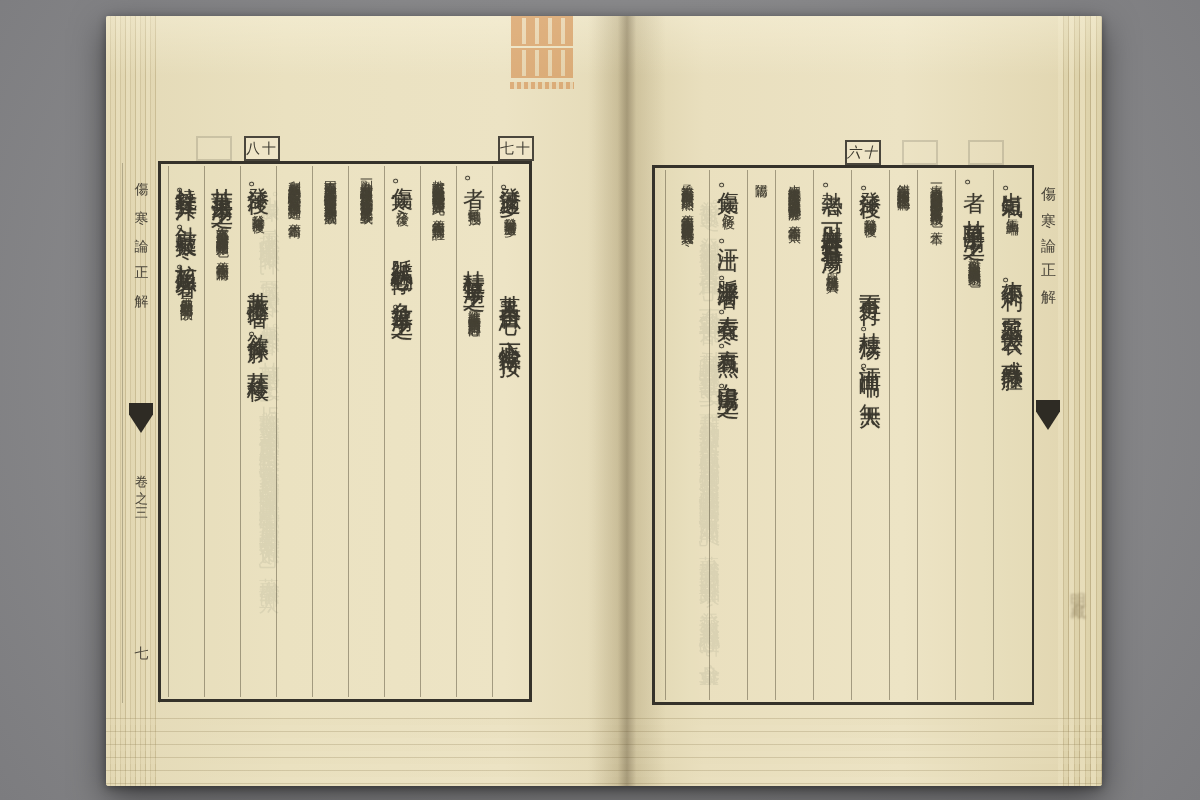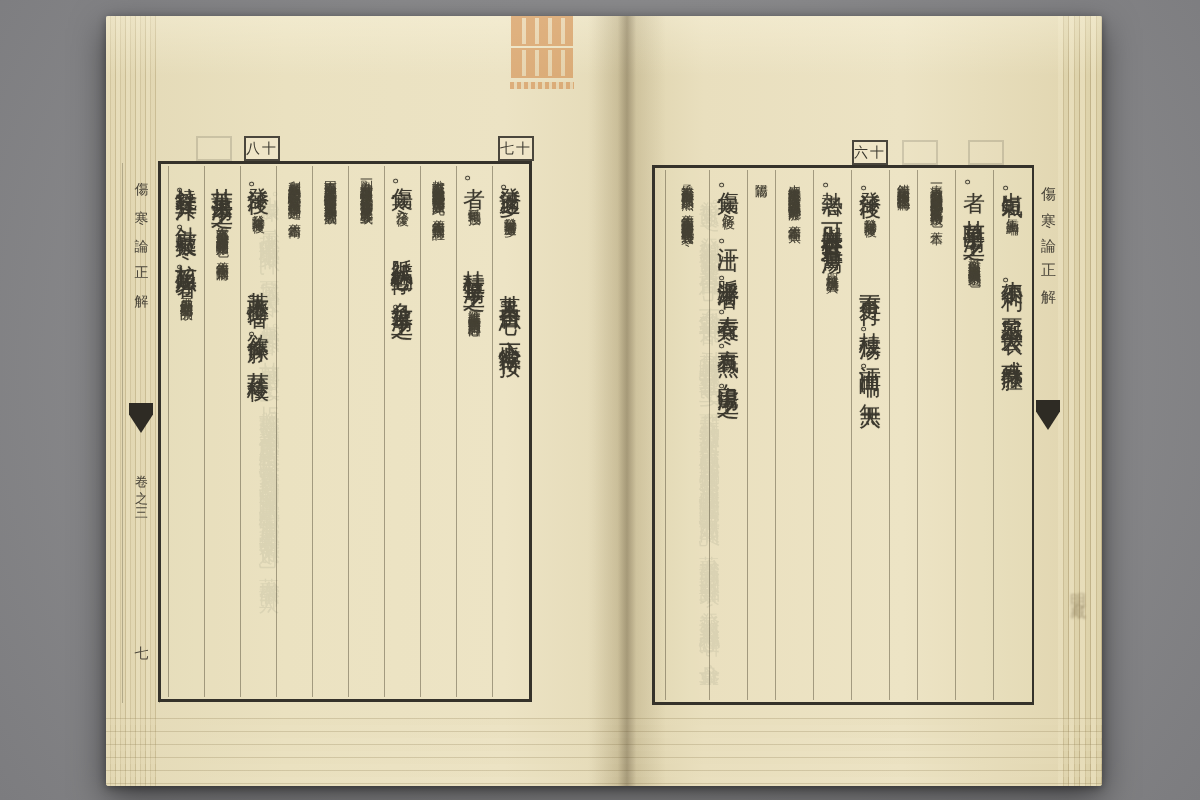--- a/index.html
+++ b/index.html
@@ -144,21 +144,21 @@
       <div class="col"><span>者。甘草附子湯主之。</span><span class="note" style="height: 145px;">引雜病篇之文以論疼痛者與風濕之別也</span></div>
       <div class="col"><span class="note" style="height: 265px;">病者一身盡疼發熱日晡所劇者此為風濕傷於汗出當風或久傷取冷所致也○舊本</span></div>
       <div class="col narrow"><span class="note" style="height: 130px;">錯簡在太陽篇作疼煩註在痙濕暍篇</span></div>
       <div class="col"><span>發汗後。</span><span class="note" style="height: 70px;">發於陽者發汗後</span><span>不可更行</span><span class="note" style="height: 25px;">用再</span><span>桂枝湯。汗出而喘。無大</span></div>
       <div class="col"><span>熱者。可與麻黃杏仁甘草石膏湯。</span><span class="note" style="height: 70px;">服桂枝湯洪大者與</span></div>
       <div class="col"><span class="note" style="height: 250px;">表未解也發汗後汗出而喘者非表證以熱迫肺也麻黃能發汗○舊本錯簡在太</span></div>
       <div class="col narrow"><span class="note" style="height: 25px;">陽篇</span></div>
       <div class="col"><span>傷寒。</span><span class="note" style="height: 25px;">解後</span><span>汗出。脈浮滑者。表有寒。裏有熱。白虎湯主之。</span></div>
       <div class="col wide"><span class="note" style="height: 265px;">承氣治有形之邪白虎治無形之熱○舊本錯簡在太陽篇者作此以作表有熱裏有寒</span></div>
     </div>
-  <div class="tab" style="right:146px;">六十</div>
+  <div class="tab" style="right:153px;font-style:italic;">六十</div>
   <div class="tab ghost-tab" style="right:30px;"></div>
   <div class="tab ghost-tab" style="right:96px;"></div>
 </div>
 
 <div class="ghost" id="ghost-left" style="left:250px;top:180px;width:220px;height:500px;">出短氣。氣上衝胸端小便不利。惡風不欲去衣。或身微腫者。甘草附子湯主之。引雜病篇之文以論疼痛者與風濕之別也病者一身盡疼發熱日晡所劇者此為風濕傷於汗出當風或久傷取冷所致也○舊本錯簡在太</div>
 <div class="ghost" id="ghost-right" style="left:690px;top:185px;width:260px;height:500px;">發汗過多。發於陽者發汗過多其人叉手自冒心。心下悸欲得按者。悸動氣也按桂枝甘草湯主之。鷹註云未持脈時病人手叉自冒心師因教試令欬而不欬者此必兩耳聾無聞也重發汗虛故如此○舊本錯簡在太陽篇註傷寒。發汗後脈結代心動悸。灸甘草湯主之</div>
 
 <div class="fore-edge">明藏</div>
 
 <div class="watermark">

